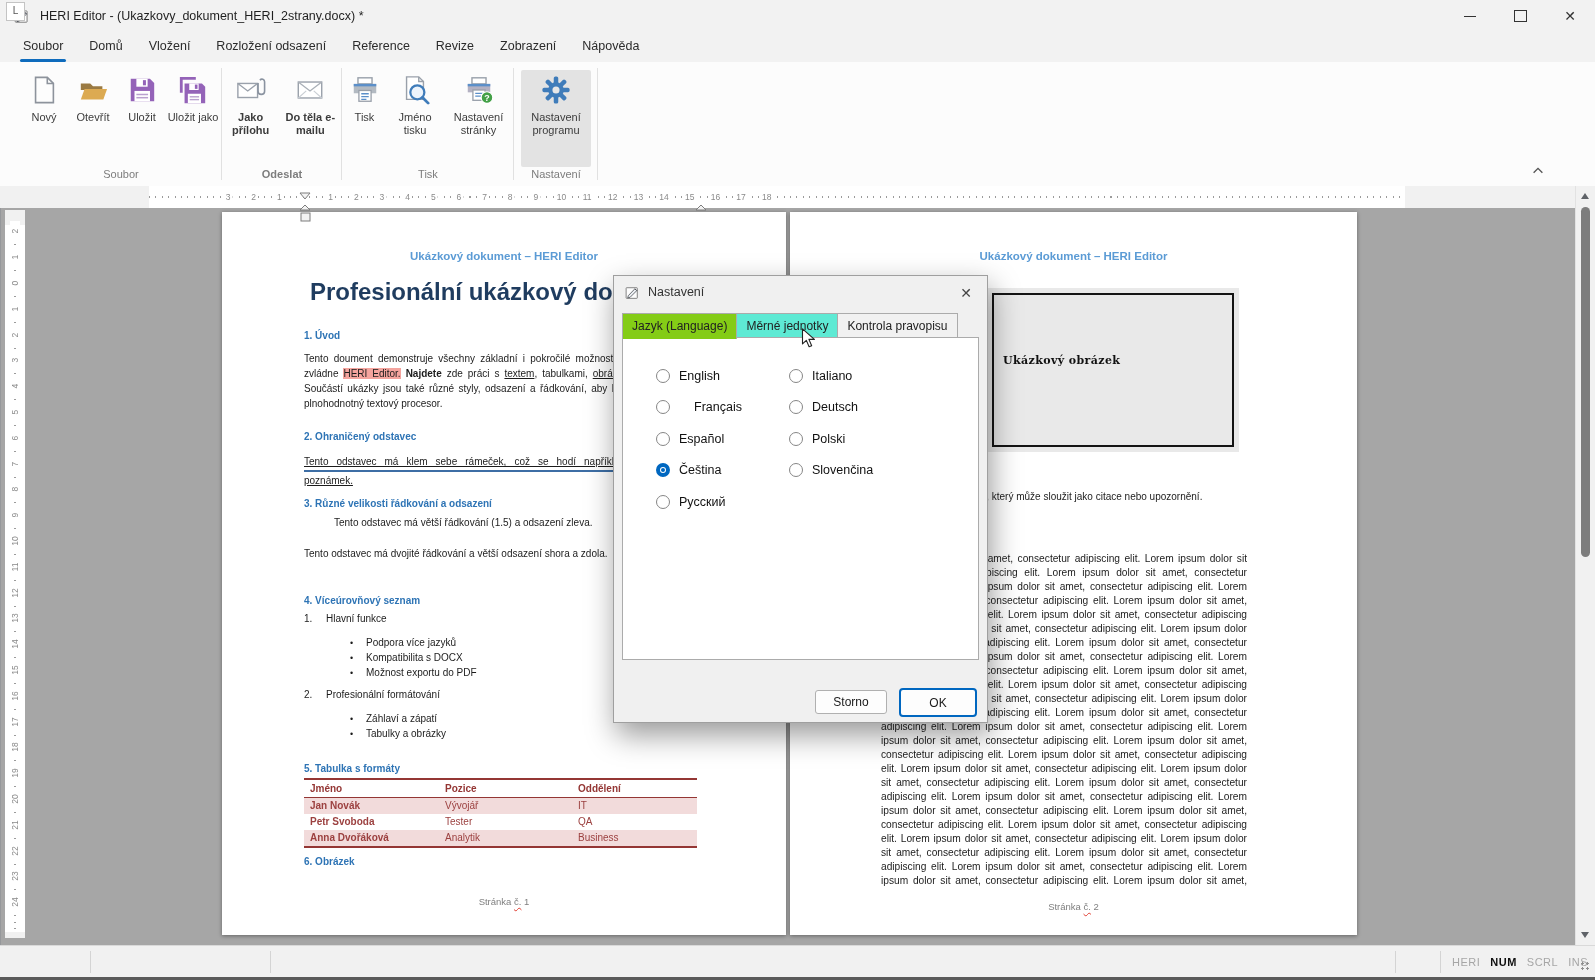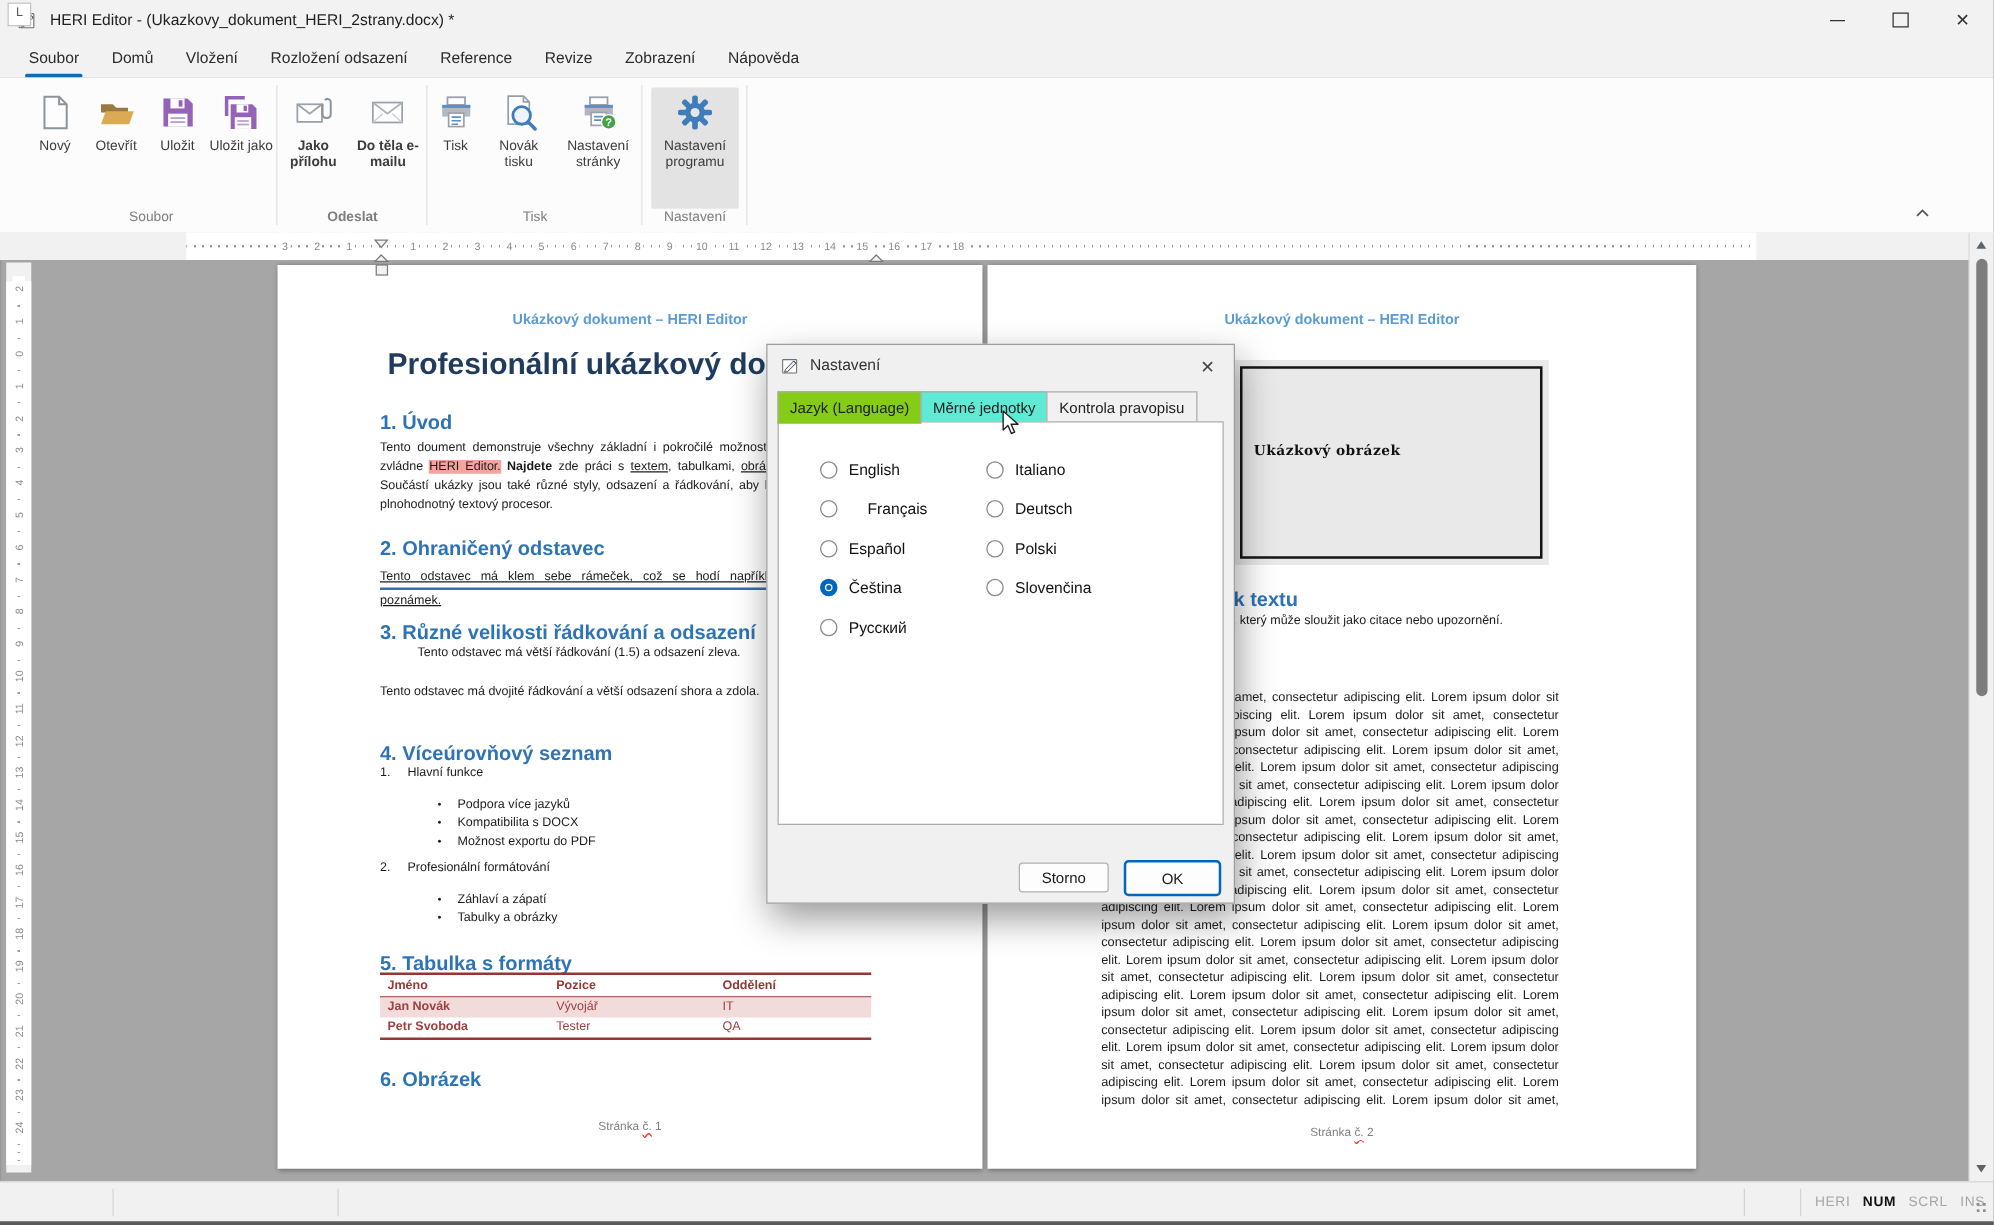--- a/index.html
+++ b/index.html
@@ -44,21 +44,21 @@
   #rv-band{position:absolute;left:0;top:15px;width:20px;height:707px;background:#fff}
   #rv-ticks{position:absolute;left:9px;top:15px;width:2px;height:707px;
             background:repeating-linear-gradient(to bottom,#9b9b9b 0 1px,transparent 1px 6.45px)}
   .rv-num{position:absolute;left:0;width:20px;text-align:center;font-size:8.5px;color:#8a8a8a;background:#fff;transform:rotate(-90deg)}
   
   .page{position:absolute;background:#fff;box-shadow:0 1px 4px rgba(0,0,0,.4)}
   #page1{left:222px;top:212px;width:564px;height:723px}
   #page2{left:790px;top:212px;width:567px;height:723px}
   .doc-header{position:absolute;left:0;right:0;top:38px;text-align:center;font-weight:700;font-size:11.5px;color:#5b9bd5}
   .doc-title{position:absolute;left:0;right:0;top:66px;text-align:center;font-weight:700;font-size:24px;color:#1f3c5f}
-  .doc-h{position:absolute;left:82px;font-weight:700;font-size:16px;color:#2e74b5}
+  .doc-h{position:absolute;left:82px;font-weight:700;font-size:10px;color:#2e74b5}
   .col{position:absolute;left:82px;width:400px}
   .jline{height:15px;line-height:15px;font-size:10px;overflow:hidden;text-align:justify;text-align-last:justify}
   .jline.last{text-align-last:left}
   .hl{background:#f4a49e}
   .bseg{font-weight:700}
   .useg{text-decoration:underline}
   .box-line{text-decoration:underline}
   .box-rule{height:2px;background:#3d6ea5;margin:1px 0 1px 0}
   .doc-p{position:absolute;font-size:10px;line-height:14px}
   .list-item{position:absolute;font-size:10px;line-height:14px}
@@ -244,21 +244,21 @@
           </div>
           <div class="rbtn" style="width: 56px;">
             <div class="ricon">
               <svg viewBox="0 0 32 32">
                 <path d="M7 2h13l5 5v19H7z" fill="#fff" stroke="#99a0aa" stroke-width="1.5"></path>
                 <path d="M20 2v5h5" fill="none" stroke="#99a0aa" stroke-width="1.5"></path>
                 <circle cx="18.5" cy="18.5" r="7.5" fill="#eaf2fb" fill-opacity="0.85" stroke="#3f7cba" stroke-width="2.4"></circle>
                 <path d="M24 24l6 6" stroke="#3f7cba" stroke-width="3" stroke-linecap="round"></path>
               </svg>
             </div>
-            <div class="rlabel">Novák tisku</div>
+            <div class="rlabel">Jméno tisku</div>
           </div>
           <div class="rbtn" style="width: 66px;">
             <div class="ricon">
               <svg viewBox="0 0 32 32">
                 <rect x="8.5" y="3" width="15" height="6.5" fill="#fff" stroke="#99a0aa" stroke-width="1.5"></rect>
                 <rect x="4" y="9.5" width="24" height="9" fill="#b3b1c2"></rect>
                 <rect x="4" y="9.5" width="24" height="2.6" fill="#5b8fc9"></rect>
                 <rect x="9.5" y="16" width="13" height="11" fill="#fff" stroke="#99a0aa" stroke-width="1.4"></rect>
                 <path d="M12 19.5h8M12 22.5h8" stroke="#5b8fc9" stroke-width="1.4" fill="none"></path>
                 <circle cx="24.5" cy="24" r="6.2" fill="#43a047" stroke="#fff" stroke-width="1.2"></circle>
@@ -422,20 +422,25 @@
       <div class="trow shaded">
         <div class="c1">Jan Novák</div>
         <div>Vývojář</div>
         <div>IT</div>
       </div>
       <div class="trow">
         <div class="c1">Petr Svoboda</div>
         <div>Tester</div>
         <div>QA</div>
       </div>
+      <div class="trow shaded">
+        <div class="c1">Anna Dvořáková</div>
+        <div>Analytik</div>
+        <div>Business</div>
+      </div>
     </div>
   <div class="doc-h" style="top:644px">6. Obrázek</div>
   <div class="doc-footer" id="p1-footer" style="top:684px"><span>Stránka </span><span class="squiggle">č.</span><span> 1</span></div>
 </div>
 
 <div id="page2" class="page">
   <div class="doc-header">Ukázkový dokument – HERI Editor</div>
   <div id="p2-image">
     <div id="p2-image-inner"></div>
     <div id="p2-image-caption">Ukázkový obrázek</div>

